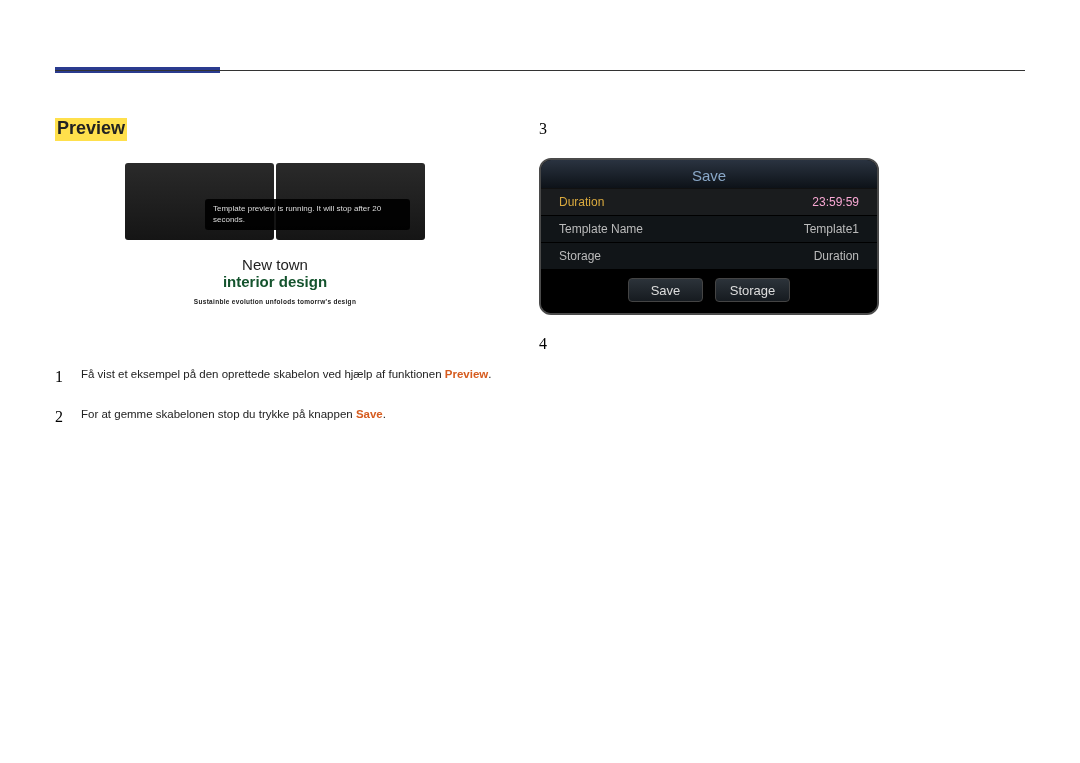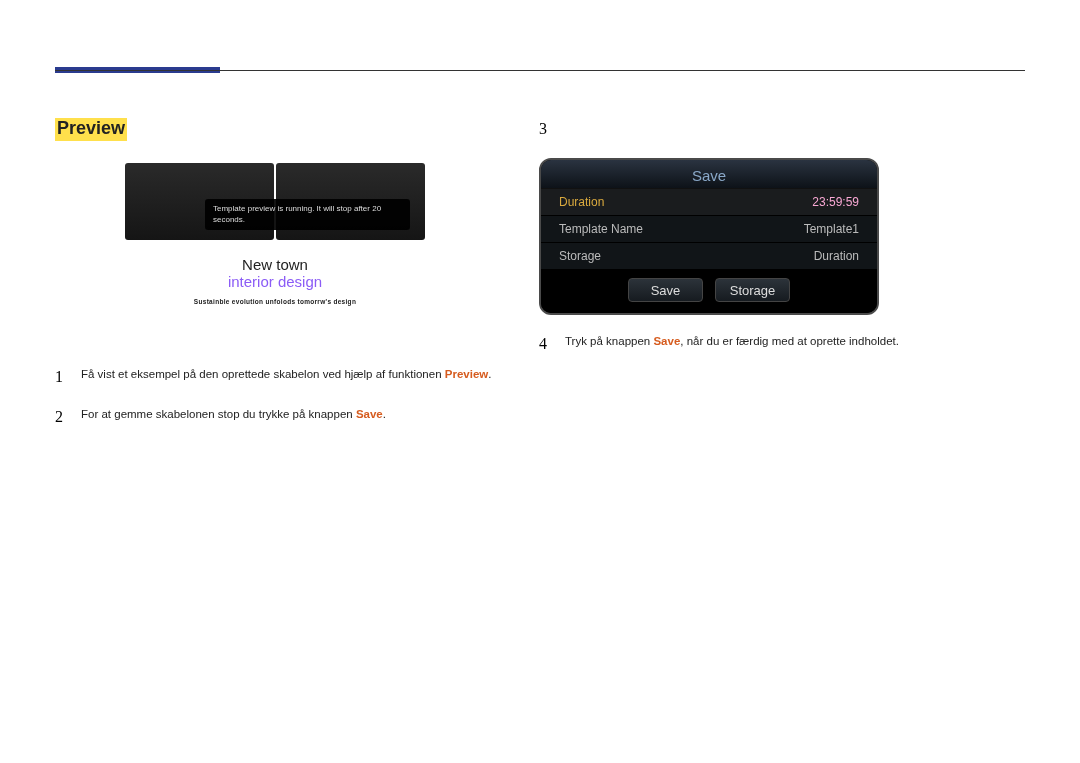--- a/index.html
+++ b/index.html
@@ -77,21 +77,21 @@
     .pf-bottom {
       flex: 1;
       background: #fff;
       display: flex;
       flex-direction: column;
       align-items: center;
       justify-content: flex-start;
       padding-top: 16px;
     }
     .pf-line1 { font-weight: 400; font-size: 15px; color: #222; }
-    .pf-line2 { font-weight: 400; font-size: 15px; color: #8b5cf6; }
+    .pf-line2 { font-weight: 700; font-size: 15px; color: #14532d; }
     .pf-line3 { font-weight: 700; font-size: 6.5px; color: #222; margin-top: 8px; letter-spacing: 0.3px; }
     .steps { margin-left: 0; padding-left: 0; }
     .step {
       display: flex;
       gap: 12px;
       margin-bottom: 18px;
       font-size: 11.5px;
       color: #222;
       line-height: 1.4;
     }
@@ -212,18 +212,15 @@
         <span class="row-val">Duration</span>
       </div>
       <div class="dialog-buttons">
         <div class="dbtn">Save</div>
         <div class="dbtn">Storage</div>
       </div>
     </div>
 
     <div class="step">
       <div class="step-num">4</div>
-      <div>
-        <span>Tryk på knappen </span><span class="orange">Save</span><span>, når du er færdig med at oprette indholdet.</span>
-      </div>
     </div>
   </div>
 </div>
 
 </body></html>

